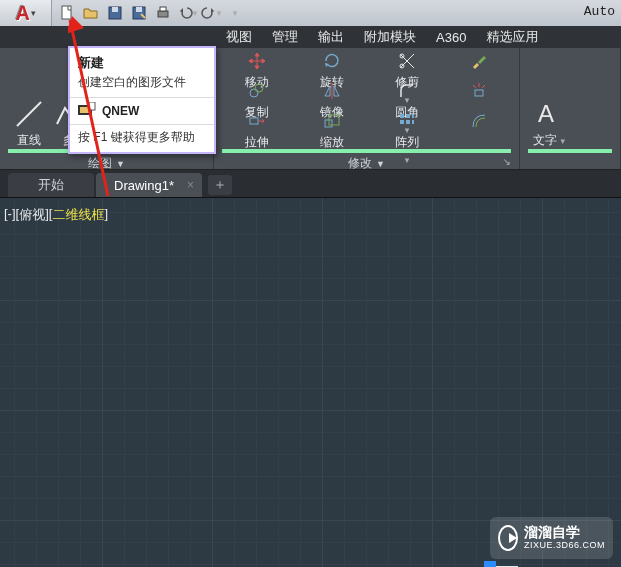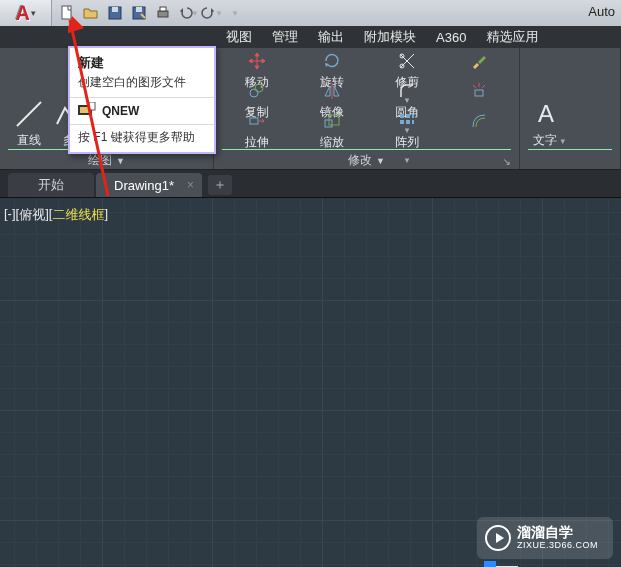--- a/index.html
+++ b/index.html
@@ -5,29 +5,29 @@
   * { box-sizing: border-box; margin: 0; padding: 0; font-family: "Microsoft YaHei", "SimSun", sans-serif; }
   html, body { width: 621px; height: 567px; overflow: hidden; background: #33393f; }
   
   .titlebar { height: 26px; background: linear-gradient(#d5d9df,#bfc5cd); display: flex; align-items: center; position: relative; }
   .app-btn { width: 52px; height: 26px; background: linear-gradient(#e8ebef,#c8cdd4); border-right: 1px solid #9aa0a8; display: flex; align-items: center; justify-content: center; gap: 1px; cursor: pointer; }
   .app-btn .a-logo { color: #c8252c; font-weight: 900; font-size: 20px; text-shadow: 1px 1px #fff,-1px -1px #888; }
   .app-btn .caret { font-size: 9px; color: #444; }
   .qat { display: flex; align-items: center; gap: 2px; padding: 0 4px; }
   .qat .qbtn { width: 22px; height: 20px; display: flex; align-items: center; justify-content: center; border-radius: 2px; cursor: pointer; }
   .qat svg { width: 16px; height: 16px; }
-  .app-title { position: absolute; right: 6px; top: 4px; font-size: 13px; color: #222; }
+  .app-title { position: absolute; right: 6px; top: 4px; font-size: 13px; color: #222; font-family: Liberation Mono, monospace; }
   
   .menubar { height: 22px; background: #2f3338; display: flex; align-items: stretch; padding-left: 216px; }
   .menubar .mitem { padding: 0 10px; font-size: 13px; color: #e8e8e8; display: flex; align-items: center; cursor: pointer; }
   
   .ribbon { height: 122px; background: #4a4f56; display: flex; border-bottom: 1px solid #222; }
   .panel { border-right: 1px solid #33383e; padding: 4px 8px 0 8px; display: flex; flex-direction: column; }
   .panel-body { flex: 1; display: flex; gap: 6px; }
-  .panel-title { height: 20px; text-align: center; font-size: 12px; color: #cfd3d8; border-top: 1px solid #86efac; padding-top: 2px; position: relative; }
+  .panel-title { height: 20px; text-align: center; font-size: 12px; color: #cfd3d8; border-top: 4px solid #86efac; padding-top: 2px; position: relative; }
   .panel-title .caret { font-size: 9px; margin-left: 4px; }
   .panel-title .launcher { position: absolute; right: 0; bottom: 2px; font-size: 10px; color: #aaa; }
   .dropcar { font-size: 9px; color: #aaa; }
   .big-btn { width: 42px; display: flex; flex-direction: column; align-items: center; justify-content: flex-end; gap: 2px; cursor: pointer; }
   .big-btn .label { font-size: 12px; color: #e6e8ea; }
   .big-ico { width: 32px; height: 32px; display:flex; align-items:center; justify-content:center; }
   .grid3 { display: grid; grid-template-columns: auto auto; grid-auto-rows: 28px; gap: 2px 6px; }
   .small-btn { display: flex; align-items: center; gap: 4px; font-size: 12px; color: #e6e8ea; cursor: pointer; padding: 0 2px; border-radius: 2px; flex-direction: column; }
   .small-ico { width: 18px; height: 18px; display:flex; align-items:center; justify-content:center; }
   
@@ -57,21 +57,21 @@
     background-size: 110px 110px, 110px 110px, 22px 22px, 22px 22px;
     background-position: -8px -8px, -8px -8px, -8px -8px, -8px -8px;
   }
   .viewctl { position:absolute; left:4px; top:8px; font-size:13px; font-family: "SimSun", monospace; letter-spacing:0; display:flex; }
   .viewctl span { color:#e8e8e8; }
   .viewctl .yl { color:#f2e24b; }
   .cursor { position:absolute; left:484px; top:369px; pointer-events:none; }
   .cursor::before { content:""; position:absolute; width:12px; height:12px; background:#2b8cff; left:0; top:-6px; }
   .cursor::after { content:""; position:absolute; width:22px; height:2px; background:#e8e8e8; left:12px; top:-1px; }
   
-  .watermark { position:absolute; right:8px; bottom:8px; width:136px; height:42px; background: rgba(255,255,255,.14); border-radius:6px; display:flex; align-items:center; gap:6px; padding:0 8px; }
+  .watermark { position:absolute; right:8px; bottom:8px; width:123px; height:42px; background: rgba(255,255,255,.14); border-radius:6px; display:flex; align-items:center; gap:6px; padding:0 8px; }
   .watermark .play { width:26px; height:26px; border:2px solid #fff; border-radius:50%; position:relative; }
   .watermark .play::after { content:""; position:absolute; left:9px; top:6px; border-left:8px solid #fff; border-top:5px solid transparent; border-bottom:5px solid transparent; }
   .watermark .wm-txt { display:flex; flex-direction:column; line-height:1.1; }
   .watermark .wm-t { font-size:14px; font-weight:600; color:#fff; }
   .watermark .wm-b { font-size:9px; color:#fff; letter-spacing:.5px; }
 </style>
 </head>
 <body>
 
 <div class="titlebar">

